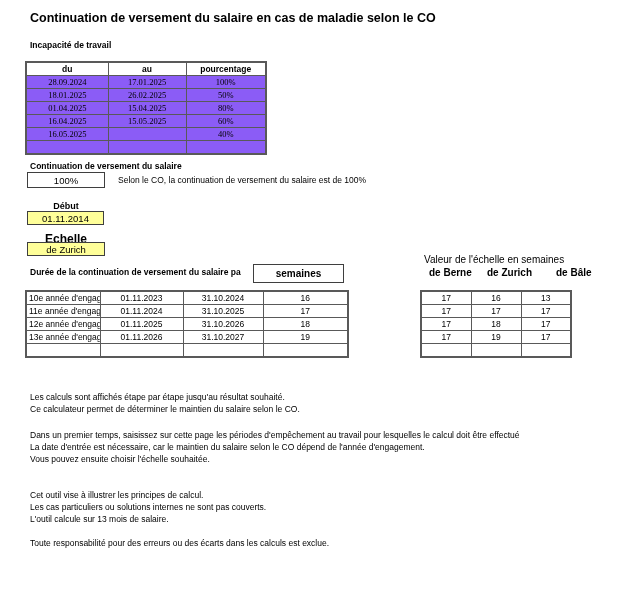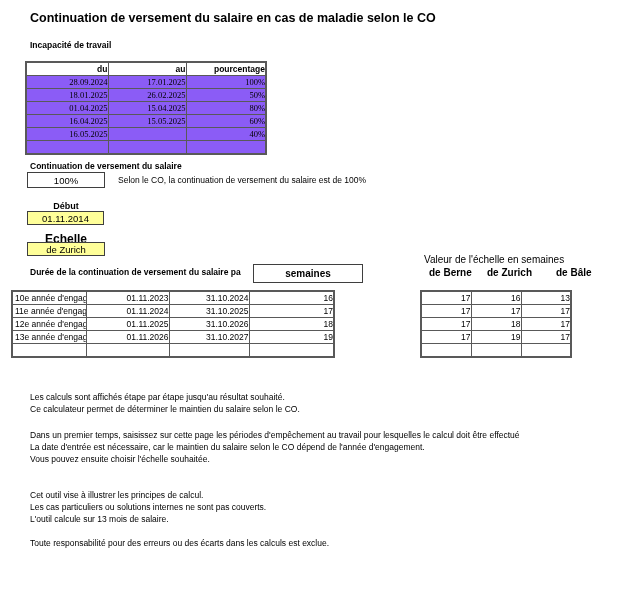--- a/index.html
+++ b/index.html
@@ -17,32 +17,32 @@
 
   
   .h8{font-size:8.5px;font-weight:bold;}
 
   
   table{border-collapse:collapse;table-layout:fixed;position:absolute;}
   .tbl{border:2px solid #595959;}
   td,th{
     border:1px solid #595959;
     font-size:8.5px;height:12px;line-height:12px;
-    text-align:right;vertical-align:middle;
+    text-align:center;vertical-align:middle;
     overflow:hidden;white-space:nowrap;padding:0;
   }
   th{font-weight:bold;background:#ffffff;border-bottom:1.5px solid #595959;}
 
   #incap-table{left:25px;top:61px;width:240px;}
   #incap-table col:nth-child(1){width:82px;}
   #incap-table col:nth-child(2){width:78px;}
   #incap-table col:nth-child(3){width:80px;}
   #incap-table tbody td{background:#8b5cf6;font-family:Liberation Serif, serif;}
 
-  #duree-table{left:11px;top:290px;width:322px;}
+  #duree-table{left:25px;top:290px;width:322px;}
   #duree-table col:nth-child(1){width:74px;}
   #duree-table col:nth-child(2){width:83px;}
   #duree-table col:nth-child(3){width:80px;}
   #duree-table col:nth-child(4){width:85px;}
   #duree-table td:first-child{text-align:left;padding-left:2px;}
 
   #scale-table{left:420px;top:290px;width:150px;}
   #scale-table col{width:50px;}
 
   
@@ -55,21 +55,21 @@
   }
   .yellow{background:#ffff99;}
   .pct-box{left:27px;top:172px;width:78px;height:16px;}
   .pct-note{left:118px;top:175px;font-size:8.5px;}
   .debut-label{left:27px;top:201px;width:78px;text-align:center;font-size:9px;font-weight:bold;}
   .debut-box{left:27px;top:211px;width:77px;height:14px;}
   .echelle-label{left:27px;top:232px;width:78px;text-align:center;font-size:12px;font-weight:bold;}
   .echelle-box{left:27px;top:242px;width:78px;height:14px;}
 
   .duree-heading{left:30px;top:267px;font-size:8.5px;font-weight:bold;z-index:1;}
-  .weeks-box{left:253px;top:264px;width:110px;height:19px;font-size:10px;font-weight:bold;z-index:2;}
+  .weeks-box{left:253px;top:264px;width:91px;height:19px;font-size:10px;font-weight:bold;z-index:2;}
 
   
   .scale-h1{left:424px;top:254px;width:196px;font-size:10px;font-weight:normal;}
   .scale-col-label{top:267px;font-size:10px;font-weight:bold;}
   .scale-col-1{left:429px;}
   .scale-col-2{left:487px;}
   .scale-col-3{left:556px;}
 
   
   .para{left:30px;width:575px;font-size:8.5px;line-height:12px;}

